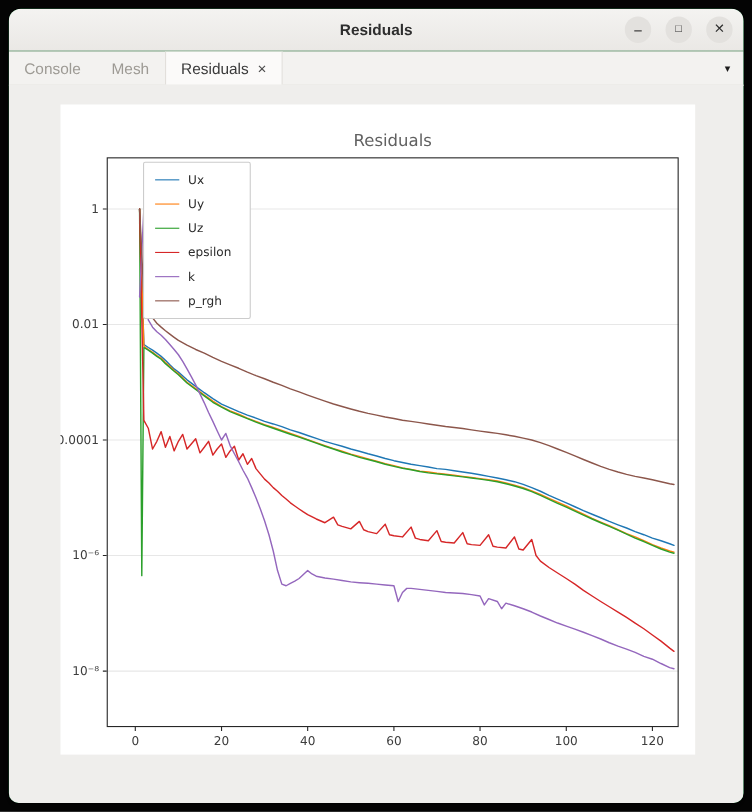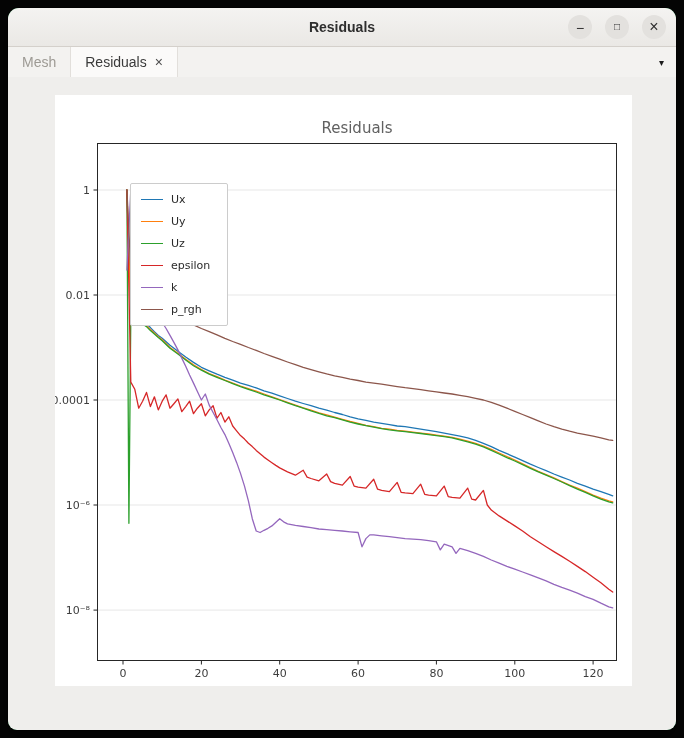--- a/index.html
+++ b/index.html
@@ -49,21 +49,21 @@
   .figure{position:absolute;left:47px;top:18px;width:577px;height:591px;background:#ffffff;}
   .figure svg{position:absolute;left:0;top:0;}
   .chart-title{
     position:absolute;top:24px;left:42px;width:520px;text-align:center;
     color:#616161;font-size:15px;font-family:"DejaVu Sans", sans-serif;
   }
   .legend{
     position:absolute;left:75px;top:52px;min-width:76px;
     background:#ffffff;border:1px solid #cccccc;border-radius:2px;
     padding:8px 10px;display:flex;flex-direction:column;gap:7px;
-    font-family:"DejaVu Sans", sans-serif;font-size:11px;color:#2b2b2b;margin-top:36px;
+    font-family:"DejaVu Sans", sans-serif;font-size:11px;color:#2b2b2b;
   }
   .legend-row{display:flex;align-items:center;gap:8px;height:15px;}
   .legend-swatch{width:22px;height:0;border-top:1.6px solid;flex:none;}
 </style>
 </head>
 <body>
 
 <div class="window">
 
   <div class="headerbar">
@@ -75,20 +75,23 @@
       <button class="wbtn">
         <span class="g-max">□</span>
       </button>
       <button class="wbtn">
         <span class="g-close">×</span>
       </button>
     </div>
   </div>
 
   <div class="tabbar">
+    <div class="tab">
+      <span>Console</span>
+    </div>
     <div class="tab">
       <span>Mesh</span>
     </div>
     <div class="tab active">
       <span>Residuals</span>
       <span class="tabclose">×</span>
     </div>
     <div class="tab-overflow">
       <span>▾</span>
     </div>

